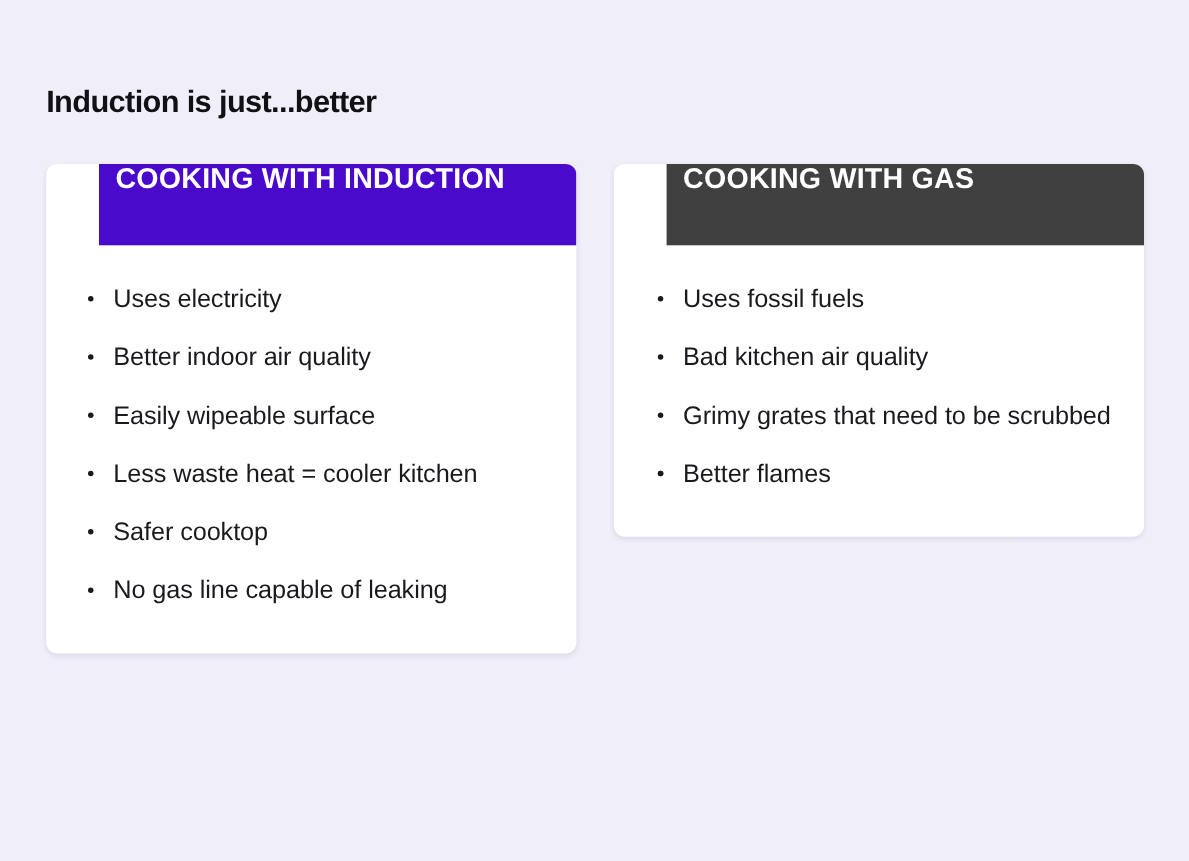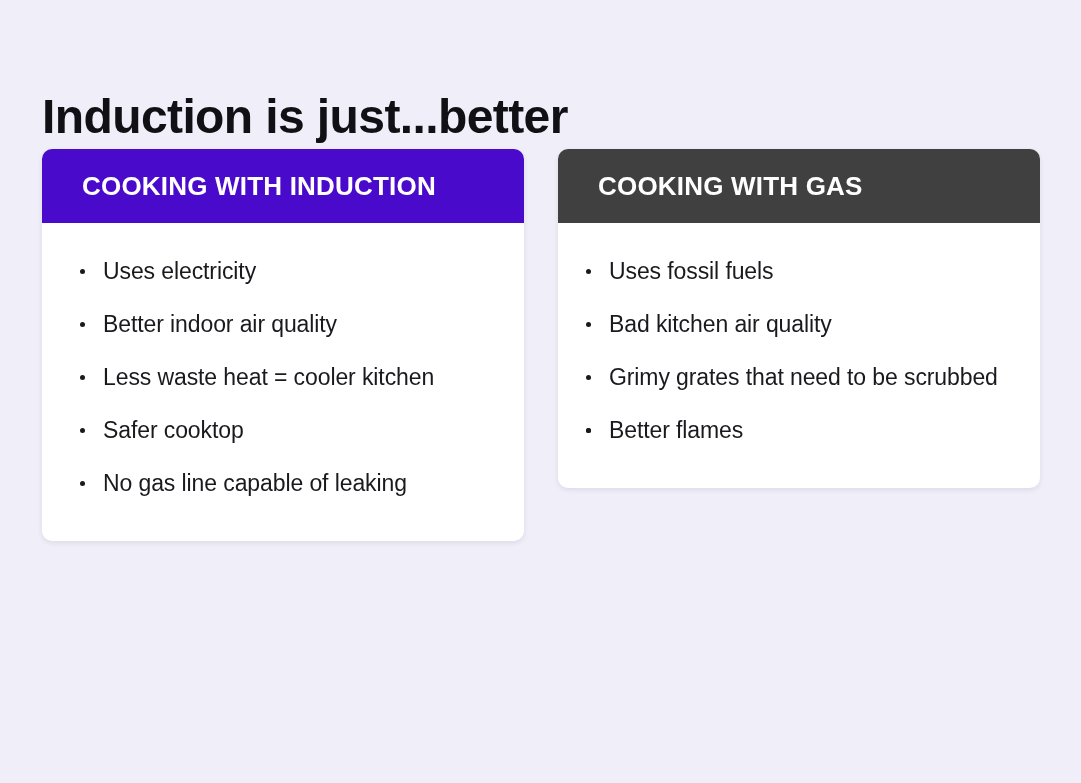--- a/index.html
+++ b/index.html
@@ -18,21 +18,21 @@
     position: relative;
     width: 1081px;
     height: 783px;
     box-sizing: border-box;
   }
 
   .page-title {
     position: absolute;
     left: 42px;
     top: 59px;
-    font-size: 48px;
+    font-size: 28px;
     font-weight: bold;
     letter-spacing: -0.6px;
     color: #111014;
     line-height: 1.1;
     white-space: nowrap;
   }
 
   .cards {
     position: absolute;
     left: 42px;
@@ -50,23 +50,24 @@
     border-radius: 10px;
     box-shadow: 0 2px 5px rgba(60, 50, 110, 0.10);
     overflow: hidden;
     display: flex;
     flex-direction: column;
   }
 
   .card-header {
     height: 74px;
     display: flex;
-    align-items: center;
-    padding: 0 40px;
+    align-items: flex-start;
+    padding: 0 15px;
     box-sizing: border-box;
+    margin-left: 48px;
   }
 
   .card-header-text {
     color: #ffffff;
     font-size: 26px;
     font-weight: bold;
     letter-spacing: 0.2px;
     line-height: 1;
     text-transform: uppercase;
     white-space: nowrap;
@@ -103,21 +104,21 @@
     left: 8px;
     top: 18px;
     width: 5px;
     height: 5px;
     border-radius: 50%;
     background: #1A1A1E;
   }
 
   
   .card.induction-card .card-body { }
-  .card.gas-card .card-body { padding-left: 20px; }
+  .card.gas-card .card-body { padding-left: 32px; }
 </style>
 </head>
 <body>
 
 <div class="page">
 
   <h1 class="page-title">Induction is just...better</h1>
 
   <div class="cards">
 
@@ -127,20 +128,24 @@
       </div>
       <div class="card-body">
         <ul class="bullet-list">
           <li class="bullet-item">
             <span class="bullet-dot"></span>
             <span>Uses electricity</span>
           </li>
           <li class="bullet-item">
             <span class="bullet-dot"></span>
             <span>Better indoor air quality</span>
+          </li>
+          <li class="bullet-item">
+            <span class="bullet-dot"></span>
+            <span>Easily wipeable surface</span>
           </li>
           <li class="bullet-item">
             <span class="bullet-dot"></span>
             <span>Less waste heat = cooler kitchen</span>
           </li>
           <li class="bullet-item">
             <span class="bullet-dot"></span>
             <span>Safer cooktop</span>
           </li>
           <li class="bullet-item">

